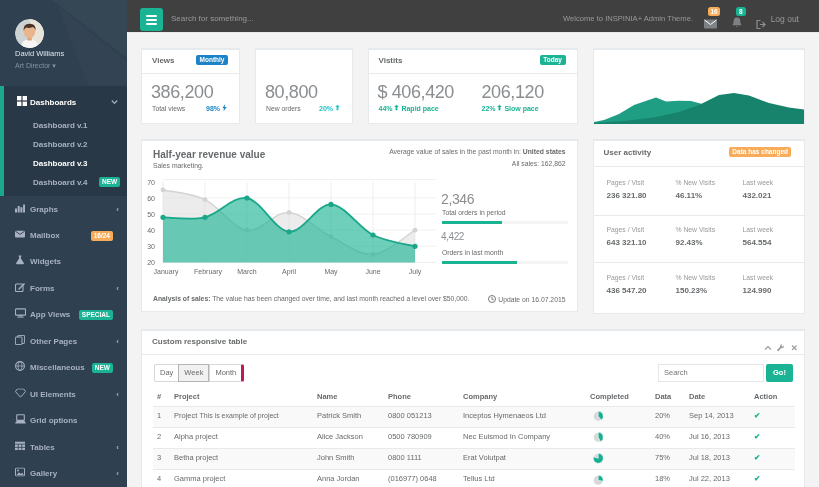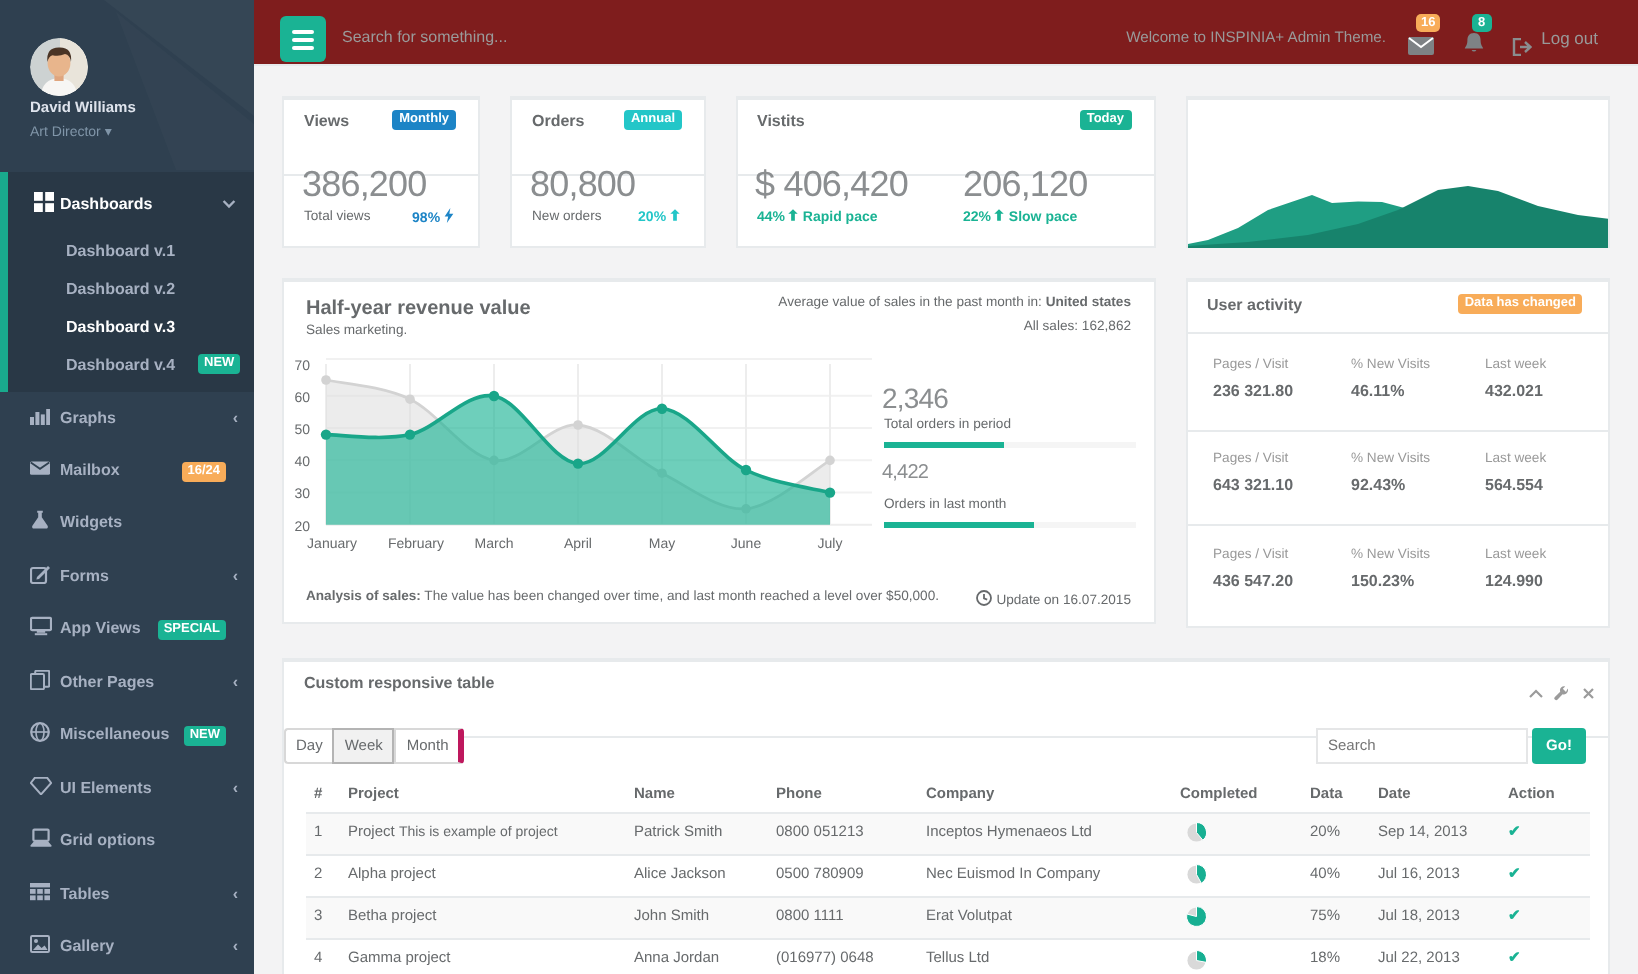--- a/index.html
+++ b/index.html
@@ -2,56 +2,56 @@
 <html><head><meta charset="utf-8"><style>
 *{margin:0;padding:0;box-sizing:border-box}
 html,body{width:819px;height:487px;overflow:hidden;font-family:"Liberation Sans",sans-serif;background:#f3f3f4;position:relative}
 .abs{position:absolute}
 
 #sidebar{left:0;top:0;width:127px;height:487px;background:#2f4050;overflow:hidden}
 #profile{left:0;top:0;width:127px;height:85px;background:#2f4050;overflow:hidden}
 #profile .tri1{position:absolute;left:0;top:0;width:127px;height:85px;background:rgba(255,255,255,.032);clip-path:polygon(52px 0,127px 0,127px 58px)}
 #profile .tri2{position:absolute;left:0;top:0;width:127px;height:85px;background:rgba(255,255,255,.02);clip-path:polygon(58px 6px,127px 62px,127px 85px,88px 85px)}
 #avatar{left:15px;top:19px;width:29px;height:29px;border-radius:50%;overflow:hidden}
-.pname{left:15px;top:49px;font-size:7.5px;font-weight:bold;color:#dfe4ed}
+.pname{left:15px;top:49px;font-size:7.5px;font-weight:normal;color:#dfe4ed}
 .prole{left:15px;top:61.5px;font-size:7px;color:#8095a8}
 #active-block{left:0;top:86px;width:127px;height:110px;background:#293846;border-left:4px solid #19aa8d}
 .navitem{position:absolute;left:0;width:127px;height:26px;color:#a7b1c2;font-size:8px;font-weight:bold}
 .navitem .ic{position:absolute;left:15px;top:50%;transform:translateY(-50%)}
 .navitem .tx{position:absolute;left:30px;top:50%;transform:translateY(-50%)}
 .navitem .ch{position:absolute;right:8px;top:50%;transform:translateY(-50%);font-size:8px;font-weight:bold;color:#a7b1c2}
 .badge{position:absolute;border-radius:2px;color:#fff;font-weight:bold}
 .subitem{position:absolute;left:33px;font-size:8px;font-weight:bold;color:#a7b1c2}
 
-#navbar{left:127px;top:0;width:692px;height:33px;background:#7f1d1d;border-bottom:1px solid #e7eaec}
+#navbar{left:127px;top:0;width:692px;height:33px;background:#404040;border-bottom:1px solid #e7eaec}
 #burger{left:13px;top:8px;width:23px;height:23px;background:#1ab394;border-radius:3px}
 #burger div{position:absolute;left:6px;width:11px;height:1.6px;background:#fff;border-radius:1px}
 .searchtx{left:44px;top:14px;font-size:8px;color:#9a9a9a}
 .welcome{right:126px;top:14px;font-size:7.6px;color:#999}
 .logout{right:20px;top:14px;font-size:8.5px;color:#999}
 .minibadge{position:absolute;border-radius:2.5px;color:#fff;font-weight:bold;font-size:6.5px;text-align:center}
 
 .ibox{position:absolute;background:#fff;border:1px solid #e7eaec;border-top:2px solid #e7eaec}
-.ititle{position:relative;border-bottom:1px solid #e7eaec;height:38px}
+.ititle{position:relative;border-bottom:1px solid #e7eaec;height:24px}
 .ititle h5{position:absolute;left:10px;top:6px;font-size:8px;font-weight:bold;color:#676a6c}
 .lbl{position:absolute;border-radius:2px;color:#fff;font-size:6.5px;font-weight:bold;padding:1.5px 3.5px;line-height:1.15}
 .bignum{position:absolute;font-size:18px;color:#8b8e90;letter-spacing:-0.4px}
 .smallgray{position:absolute;font-size:6.8px;color:#676a6c}
 .statfoot{position:absolute;font-size:7px;font-weight:bold}
 
 .h4t{position:absolute;font-size:10px;font-weight:bold;color:#676a6c}
 .tiny{position:absolute;font-size:6.8px;color:#676a6c}
 .prog{position:absolute;height:3px;background:#f5f5f5}
 .prog div{height:3px;background:#1ab394}
 
 .ua-label{position:absolute;font-size:6.8px;color:#999}
 .ua-val{position:absolute;font-size:8px;font-weight:bold;color:#676a6c}
 .ua-sep{position:absolute;left:0;width:100%;border-top:1px solid #e7eaec}
 
-.btngrp{position:absolute;left:0;top:33px;display:flex}
+.btngrp{position:absolute;left:12px;top:33px;display:flex}
 .btngrp div{border:1px solid #d8d8d8;border-right:none;font-size:7.5px;color:#676a6c;padding:3.5px 5px;background:#fff}
 .btngrp div:first-child{border-radius:2px 0 0 2px}
 .btngrp div:last-child{border-right:3px solid #be185d;border-radius:0 2px 2px 0}
 .btngrp div.on{background:#f1f1f1;border:1px solid #b4b4b4}
 table.ct{position:absolute;left:11px;top:57px;width:642px;border-collapse:collapse;font-size:7.5px;color:#676a6c}
 table.ct th{text-align:left;font-weight:bold;padding:4.5px 4px;border-bottom:1px solid #e7eaec;font-size:7.5px}
 table.ct td{padding:0 4px;height:21px;border-top:1px solid #e7eaec;line-height:0.9}
 table.ct tr.odd td{background:#f9f9f9}
 .gocheck{color:#1ab394;font-weight:bold}
 </style></head>
@@ -228,24 +228,20 @@
       <h5>Views</h5>
       <span class="lbl" style="right:11px;top:4.5px;background:#1c84c6">Monthly</span>
     </div>
   <div class="bignum" style="left:9px;top:32px">386,200</div>
   <div class="smallgray" style="left:10px;top:54.5px">Total views</div>
   <div class="statfoot" style="right:12px;top:54px;color:#1c84c6">98% <svg width="5" height="7.5" viewBox="0 0 6 9" style="vertical-align:-0.5px">
         <path d="M3.8 0 L0.4 5.1 L2.5 5.1 L1.7 9 L5.6 3.5 L3.2 3.5 Z" fill="#1c84c6"></path>
       </svg></div>
 </div>
 <div class="ibox" style="left:255px;top:48px;width:98px;height:76px">
-  <div class="ititle">
-      <h5>Orders</h5>
-      <span class="lbl" style="right:11px;top:4.5px;background:#23c6c8">Annual</span>
-    </div>
   <div class="bignum" style="left:9px;top:32px">80,800</div>
   <div class="smallgray" style="left:10px;top:54.5px">New orders</div>
   <div class="statfoot" style="right:12px;top:54px;color:#23c6c8">20% <svg width="5" height="7" viewBox="0 0 7 8" style="vertical-align:-0.5px">
         <path d="M3.5 0 L6.8 3.2 L4.8 3.2 L4.8 8 L2.2 8 L2.2 3.2 L0.2 3.2 Z" fill="#23c6c8"></path>
       </svg></div>
 </div>
 <div class="ibox" style="left:367.5px;top:48px;width:210px;height:76px">
   <div class="ititle">
       <h5>Vistits</h5>
       <span class="lbl" style="right:11px;top:4.5px;background:#1ab394">Today</span>

